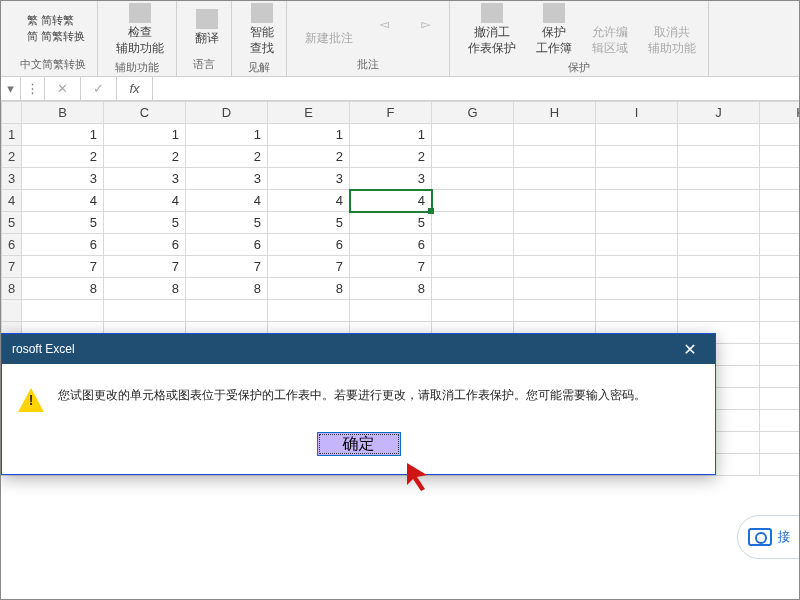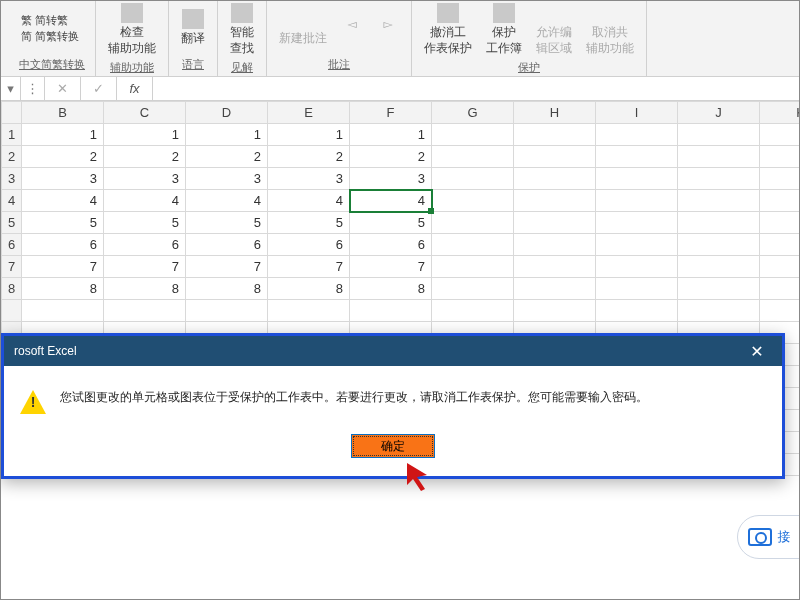--- a/index.html
+++ b/index.html
@@ -39,33 +39,33 @@
     display: flex;
     flex-direction: column;
     align-items: center;
     justify-content: center;
     font-size: 12px;
     color: #444;
     cursor: default;
     padding: 2px 2px;
     text-align: center;
     line-height: 1.3;
+    margin-left: 6px;
   }
   .ribbon-btn.small-stack {
     align-items: flex-start;
     font-size: 11px;
     line-height: 1.5;
   }
   .ribbon-btn.disabled { color: #aaa; }
   .ribbon-group-label {
     text-align: center;
     font-size: 11px;
     color: #666;
     padding: 2px 0 4px;
-    text-decoration: underline;
   }
   .ribbon-icon {
     width: 22px; height: 20px;
     display: inline-block;
     margin-bottom: 2px;
   }
   .icon-block { background: #c9c9c9; }
 
   
   .formula-bar {
@@ -139,23 +139,23 @@
     width: 6px; height: 6px;
     background: #1a7f37;
     bottom: -3px; right: -3px;
   }
 
   
   .modal {
     position: absolute;
     left: 0;
     top: 332px;
-    width: 784px;
+    width: 715px;
     background: #fff;
-    border: 3px solid #1d4ed8;
+    border: 1px solid #1d4ed8;
     box-shadow: 0 4px 16px rgba(0,0,0,.3);
   }
   .modal-title {
     background: #204e73;
     color: #fff;
     height: 30px;
     display: flex;
     align-items: center;
     justify-content: space-between;
     padding: 0 10px;
@@ -194,24 +194,24 @@
     line-height: 1.6;
   }
   .modal-actions {
     text-align: center;
     padding-bottom: 18px;
   }
   .btn-ok {
     width: 84px;
     height: 24px;
     border: 1px solid #0a6fc2;
-    background: #f97316;
+    background: #c4b5fd;
     outline: 1px dotted #333;
     outline-offset: -3px;
-    font-size: 12px;
+    font-size: 16px;
     cursor: pointer;
   }
   .arrow-cursor {
     position: absolute;
     left: 404px; top: 460px;
     width: 40px; height: 30px;
     pointer-events: none;
   }
   .arrow-cursor svg { width: 40px; height: 30px; }
 

